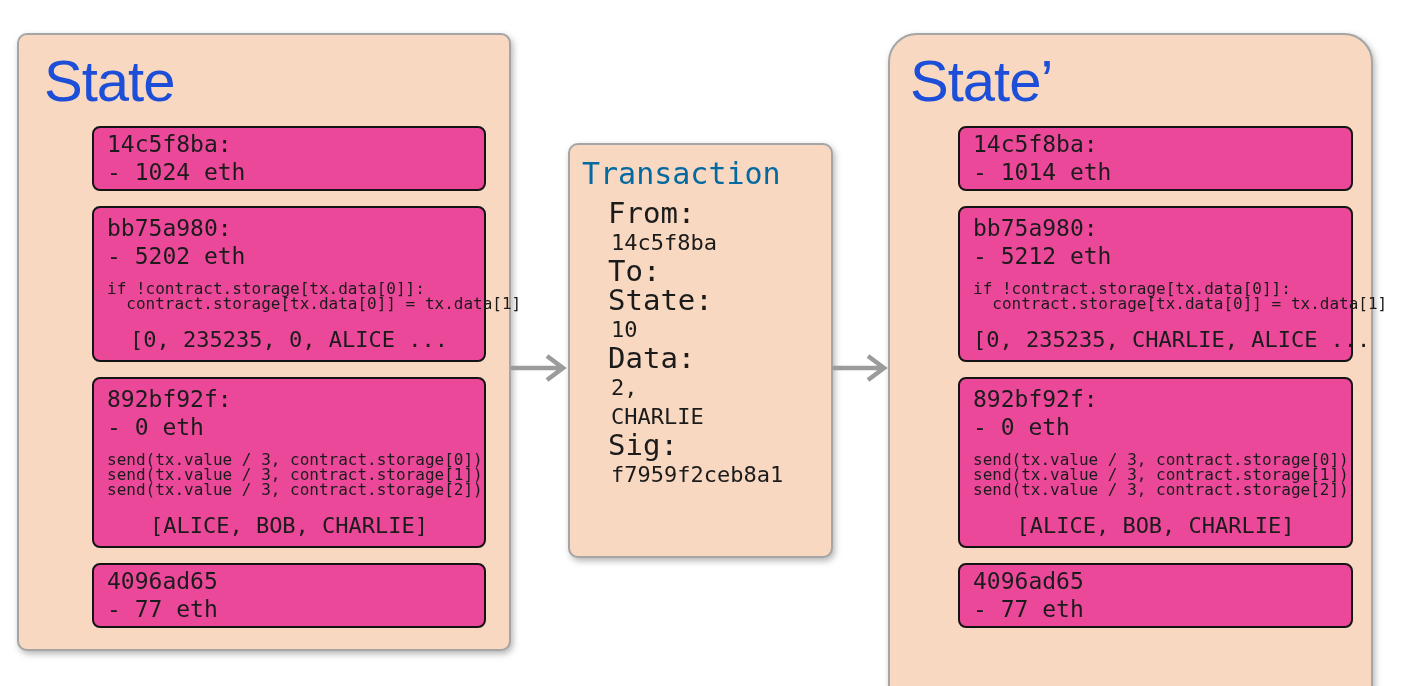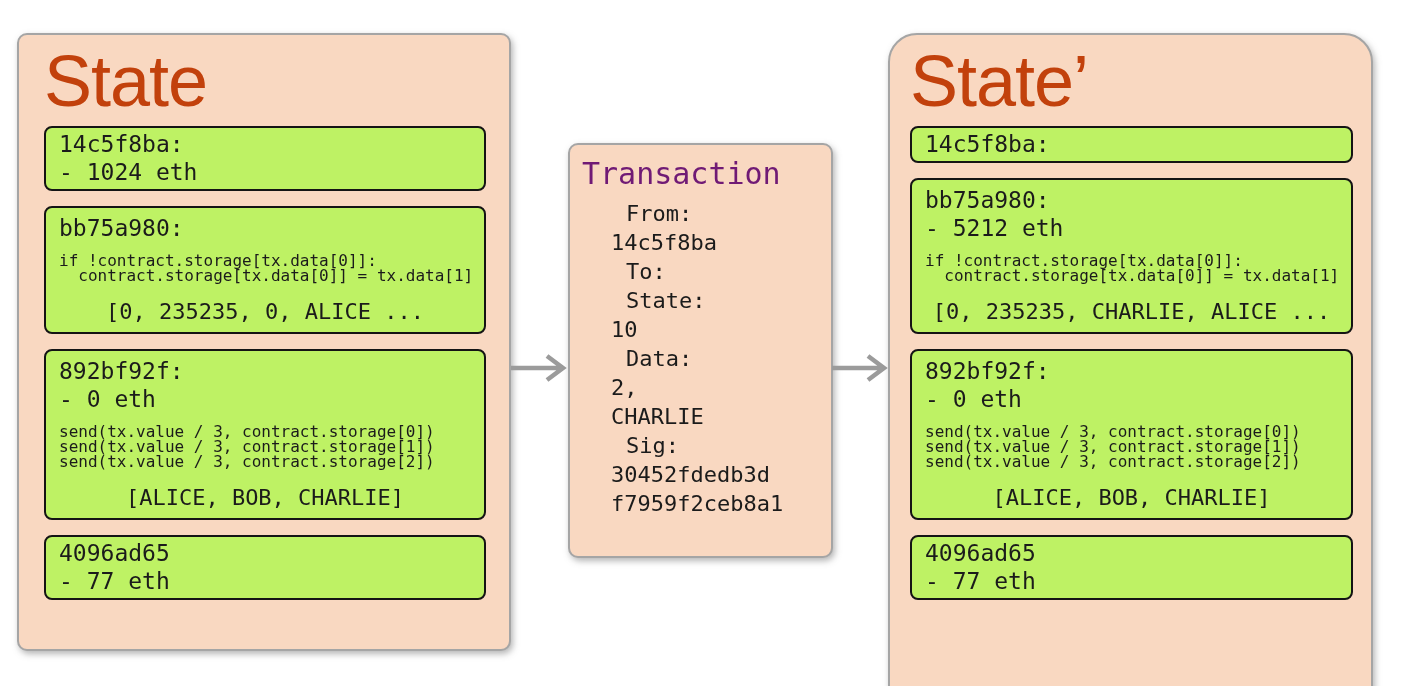--- a/index.html
+++ b/index.html
@@ -4,50 +4,51 @@
 <style>
   html,body{margin:0;padding:0;background:#ffffff;}
   body{width:1408px;height:686px;position:relative;overflow:hidden;
        font-family:"DejaVu Sans Mono",monospace;color:#1b1b1b;}
 
   .panel{position:absolute;background:#f9d8c1;border:2px solid #a5a5a5;
          border-radius:10px;box-shadow:2px 3px 6px rgba(110,110,110,.5);
          box-sizing:border-box;}
   #state-panel{left:17px;top:33px;width:494px;height:618px;padding:14px 23px 0 25px;}
   #state-prime-panel{left:888px;top:33px;width:485px;height:682px;padding:14px 18px 0 20px;border-radius:29px;}
-  .state-title{font-family:"Liberation Sans",sans-serif;font-size:72px;line-height:64px;
-               color:#c2410c;margin:0 0 13px 0;font-weight:400;letter-spacing:-1px;}
+  .state-title{font-family:"Liberation Sans",sans-serif;font-size:58px;line-height:64px;
+               color:#1d4ed8;margin:0 0 13px 0;font-weight:400;letter-spacing:-1px;}
 
-  .acct-box{background:#bef264;border:2.5px solid #141414;border-radius:8px;
-            padding:6px 13px 7px 13px;margin-bottom:15px;box-sizing:border-box;}
+  .acct-box{background:#ec4899;border:2.5px solid #141414;border-radius:8px;
+            padding:6px 13px 7px 13px;margin-bottom:15px;box-sizing:border-box;margin-left:48px;}
   .acct-box.simple{padding-top:2px;padding-bottom:3px;}
   .acct-line{font-size:23px;line-height:28px;white-space:pre;}
   .code{font-size:16px;line-height:15px;white-space:pre;margin-top:11px;}
   .storage{font-size:22px;line-height:26px;white-space:pre;margin-top:16px;text-align:center;}
 
   #transaction-panel{left:568px;top:143px;width:265px;height:415px;padding:10px 12px;}
-  .tx-title{font-size:30px;line-height:34px;color:#701a75;margin:2px 0 8px 0;white-space:pre;}
-  .tx-label{font-size:22px;line-height:29px;margin-left:44px;white-space:pre;}
+  .tx-title{font-size:30px;line-height:34px;color:#0369a1;margin:2px 0 8px 0;white-space:pre;}
+  .tx-label{font-size:29px;line-height:29px;margin-left:26px;white-space:pre;}
   .tx-value{font-size:22px;line-height:29px;margin-left:29px;white-space:pre;}
 
   .arrow{position:absolute;width:58px;height:36px;}
 </style>
 </head>
 <body>
 
 <div class="panel" id="state-panel">
   <div class="state-title">State</div>
 
   <div class="acct-box simple">
     <div class="acct-line">14c5f8ba:</div>
     <div class="acct-line">- 1024 eth</div>
   </div>
 
   <div class="acct-box">
     <div class="acct-line">bb75a980:</div>
+    <div class="acct-line">- 5202 eth</div>
     <div class="code">if !contract.storage[tx.data[0]]:
   contract.storage[tx.data[0]] = tx.data[1]</div>
     <div class="storage">[0, 235235, 0, ALICE ...</div>
   </div>
 
   <div class="acct-box">
     <div class="acct-line">892bf92f:</div>
     <div class="acct-line">- 0 eth</div>
     <div class="code">send(tx.value / 3, contract.storage[0])
 send(tx.value / 3, contract.storage[1])
@@ -74,33 +75,33 @@
   <div class="tx-label">To:</div>
 
   <div class="tx-label">State:</div>
   <div class="tx-value">10</div>
 
   <div class="tx-label">Data:</div>
   <div class="tx-value">2,</div>
   <div class="tx-value">CHARLIE</div>
 
   <div class="tx-label">Sig:</div>
-  <div class="tx-value">30452fdedb3d</div>
   <div class="tx-value">f7959f2ceb8a1</div>
 </div>
 
 <svg class="arrow" style="left:831px;top:350px;" viewBox="0 0 58 36">
   <path d="M1 18 H50 M37 6 L53 18 L37 30" stroke="#9b9b9b" stroke-width="4.5" fill="none"></path>
 </svg>
 
 <div class="panel" id="state-prime-panel">
   <div class="state-title">State’</div>
 
   <div class="acct-box simple">
     <div class="acct-line">14c5f8ba:</div>
+    <div class="acct-line">- 1014 eth</div>
   </div>
 
   <div class="acct-box">
     <div class="acct-line">bb75a980:</div>
     <div class="acct-line">- 5212 eth</div>
     <div class="code">if !contract.storage[tx.data[0]]:
   contract.storage[tx.data[0]] = tx.data[1]</div>
     <div class="storage">[0, 235235, CHARLIE, ALICE ...</div>
   </div>
 

